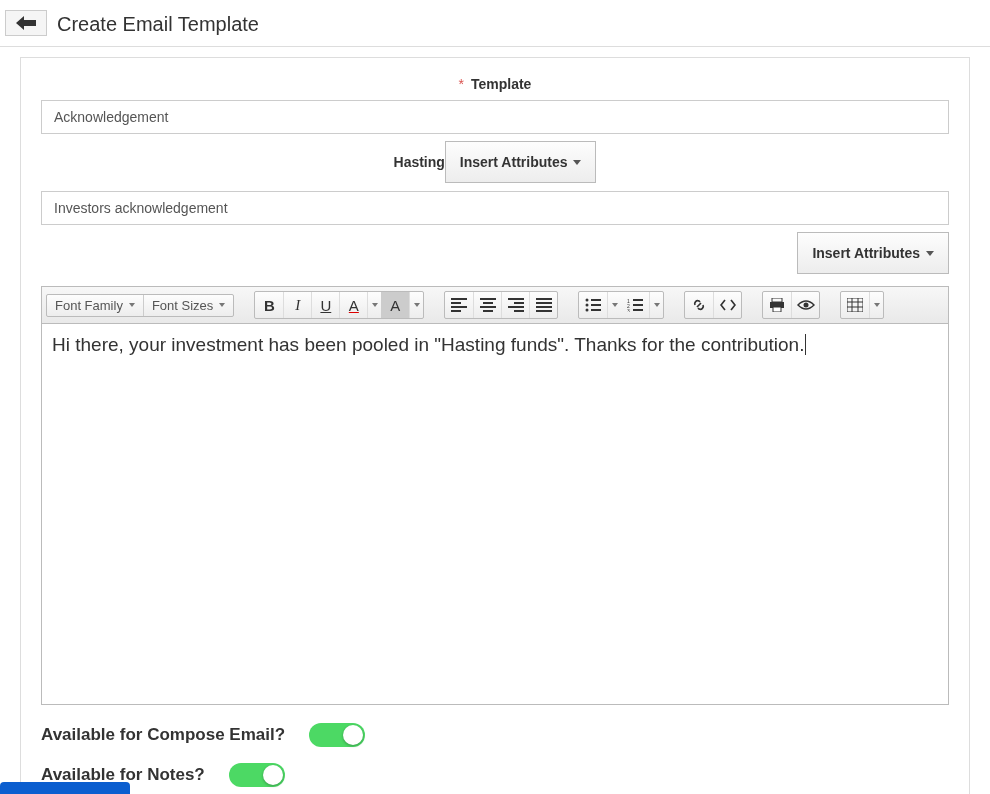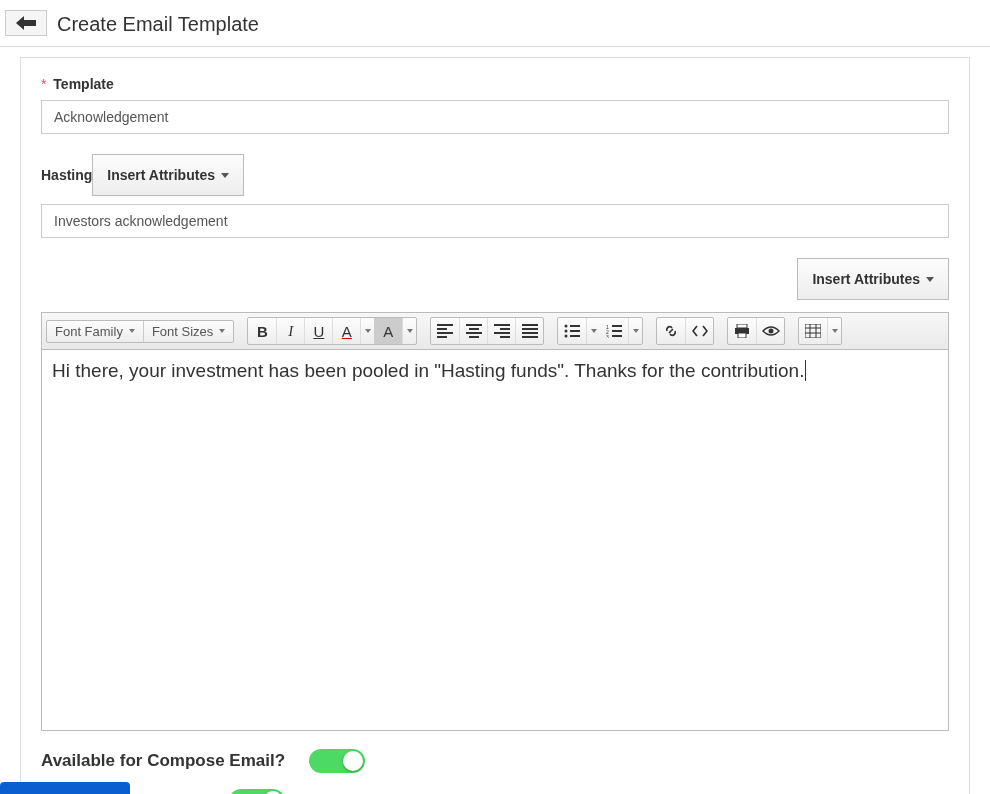--- a/index.html
+++ b/index.html
@@ -29,36 +29,36 @@
       font-weight: 400;
       color: #333;
     }
     .form-panel {
       border: 1px solid #ddd;
       margin: 10px 20px 0 20px;
       padding: 18px 20px 20px 20px;
     }
     .field-label-row {
       display: flex;
-      justify-content: flex-start;
+      justify-content: center;
       align-items: center;
       margin-bottom: 8px;
     }
     .field-label {
       font-weight: bold;
       font-size: 14px;
       color: #333;
     }
     .required-star { color: #d9534f; margin-right: 3px; }
     .field-input {
       width: 100%;
       padding: 8px 12px;
       border: 1px solid #ccc;
       font-size: 14px;
-      margin-bottom: 20px;
+      margin-bottom: 7px;
       color: #555;
     }
     .insert-btn {
       border: 1px solid #bbb;
       background: linear-gradient(#fdfdfd, #ededed);
       padding: 12px 14px;
       font-weight: bold;
       font-size: 14px;
       cursor: pointer;
       color: #333;
@@ -79,21 +79,21 @@
     .editor-wrap {
       border: 1px solid #bbb;
       margin-bottom: 18px;
     }
     .toolbar {
       background: linear-gradient(#f7f7f7, #e9e9e9);
       border-bottom: 1px solid #bbb;
       padding: 4px;
       display: flex;
       align-items: center;
-      gap: 13px;
+      gap: 20px;
     }
     .tb-group {
       display: flex;
       align-items: center;
       border: 1px solid #bbb;
       border-radius: 2px;
       background: linear-gradient(#fdfdfd, #ededed);
       overflow: hidden;
     }
     .tb-select {

